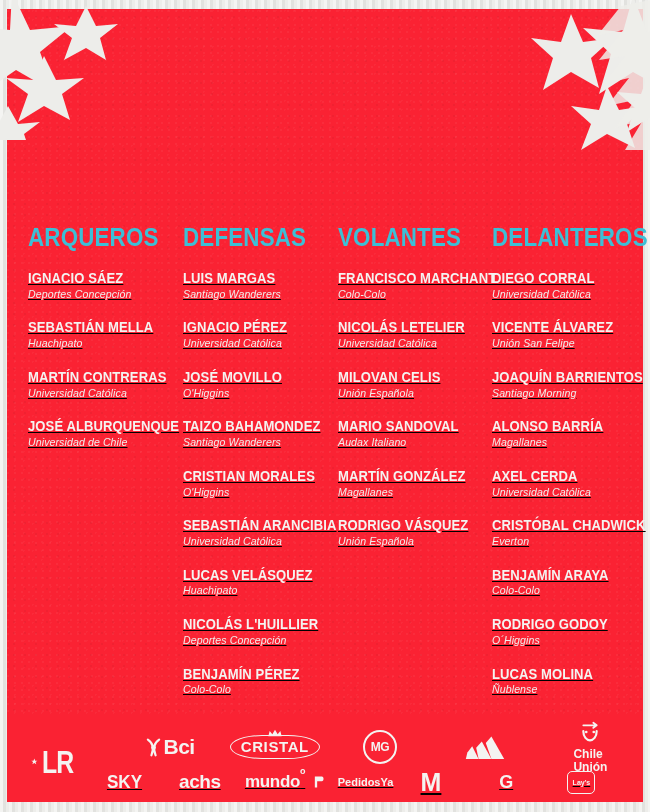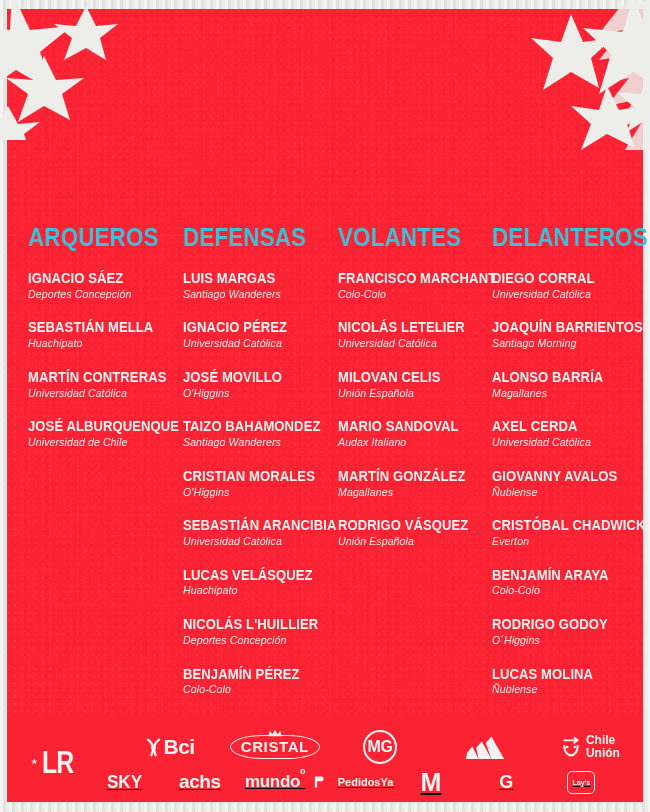--- a/index.html
+++ b/index.html
@@ -82,21 +82,21 @@
     font-family:"Liberation Sans Narrow","Liberation Sans",sans-serif;
     font-weight:bold;
     font-size:26px;
     color:#3dbfd6;
     letter-spacing:.2px;
     transform:scaleX(.86);
     transform-origin:left center;
     white-space:nowrap;
     margin-bottom:17px;
   }
-  .player{margin-bottom:18px;}
+  .player{margin-bottom:18px;text-decoration:underline;}
   .p-name{
     font-family:"Liberation Sans Narrow","Liberation Sans",sans-serif;
     font-weight:bold;
     font-size:14.5px;
     color:#f4f3f1;
     letter-spacing:.1px;
     transform:scaleX(.9);
     transform-origin:left center;
     white-space:nowrap;
     line-height:1.15;
@@ -142,24 +142,24 @@
   .bci{display:flex;align-items:center;gap:2px;font-size:21px;letter-spacing:-.5px;}
   .bci-mark{width:17px;height:19px;}
   .cristal{
     border:1.6px solid #f4f3f1;border-radius:40%/55%;
     padding:3px 10px 3px;font-size:15px;letter-spacing:.6px;
     position:relative;text-align:center;line-height:1.1;
   }
   .cristal .crown{position:absolute;left:50%;top:-7px;transform:translateX(-50%);width:16px;height:8px;}
   .mg{
     width:30px;height:30px;border:2px solid #f4f3f1;border-radius:50%;
-    display:flex;align-items:center;justify-content:center;font-size:16px;letter-spacing:-.5px;
+    display:flex;align-items:center;justify-content:center;font-size:12px;letter-spacing:-.5px;
   }
   .adidas{width:48px;height:24px;}
-  .chilevision{display:flex;align-items:center;gap:5px;}
+  .chilevision{display:flex;align-items:center;gap:5px;flex-direction:column;}
   .cv-mark{width:20px;height:22px;}
   .cv-text{font-size:12px;line-height:1.05;font-weight:bold;text-align:left;}
   .sky{font-size:18px;letter-spacing:0px;transform:scaleX(.95);}
   .achs{font-size:19px;letter-spacing:-.4px;}
   .mundo{font-size:17px;letter-spacing:-.3px;position:relative;}
   .mundo sup{font-size:9px;position:relative;top:-6px;}
   .pedidos{display:flex;align-items:center;gap:12px;font-size:11px;}
   .ped-mark{width:13px;height:14px;}
   .mcd{font-family:"Liberation Sans",sans-serif;font-weight:bold;font-size:25px;line-height:1;}
   .gato{
@@ -296,34 +296,34 @@
       </div>
     </div>
 
     <div class="col col-3">
       <div class="col-title">DELANTEROS</div>
       <div class="player">
         <div class="p-name">DIEGO CORRAL</div>
         <div class="p-club">Universidad Católica</div>
       </div>
       <div class="player">
+        <div class="p-name">VICENTE ÁLVAREZ</div>
+        <div class="p-club">Unión San Felipe</div>
+      </div>
+      <div class="player">
         <div class="p-name">JOAQUÍN BARRIENTOS</div>
         <div class="p-club">Santiago Morning</div>
       </div>
       <div class="player">
         <div class="p-name">ALONSO BARRÍA</div>
         <div class="p-club">Magallanes</div>
       </div>
       <div class="player">
         <div class="p-name">AXEL CERDA</div>
         <div class="p-club">Universidad Católica</div>
-      </div>
-      <div class="player">
-        <div class="p-name">GIOVANNY AVALOS</div>
-        <div class="p-club">Ñublense</div>
       </div>
       <div class="player">
         <div class="p-name">CRISTÓBAL CHADWICK</div>
         <div class="p-club">Everton</div>
       </div>
       <div class="player">
         <div class="p-name">BENJAMÍN ARAYA</div>
         <div class="p-club">Colo-Colo</div>
       </div>
       <div class="player">

